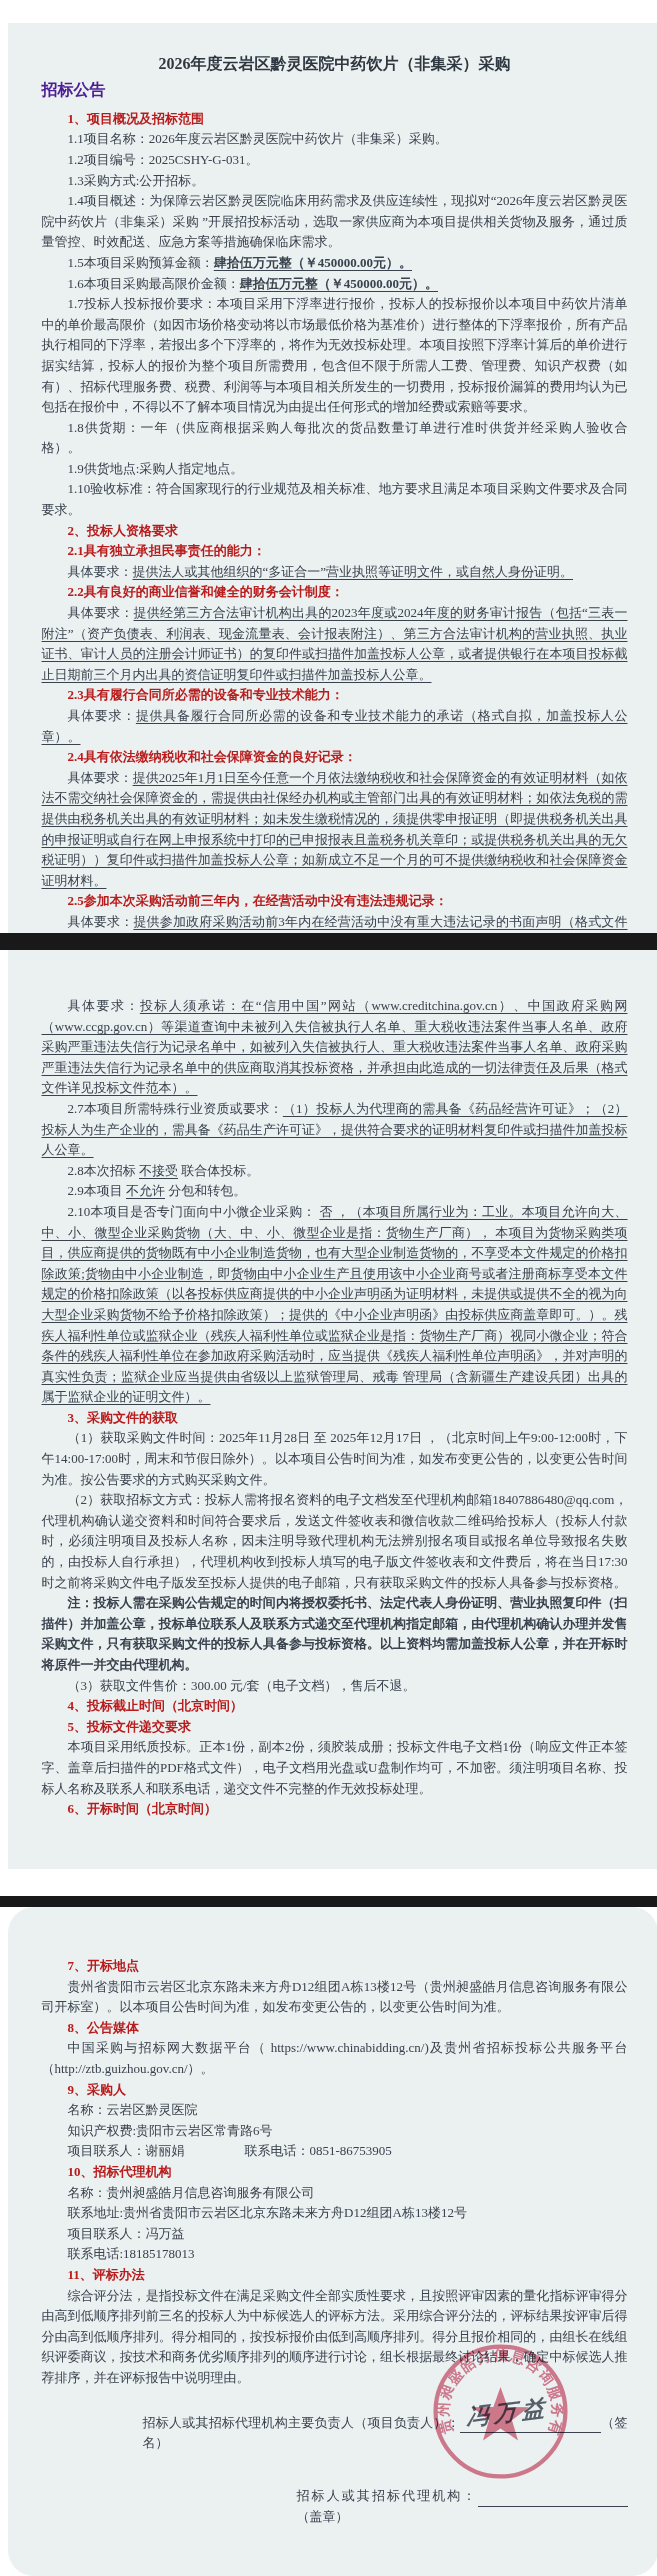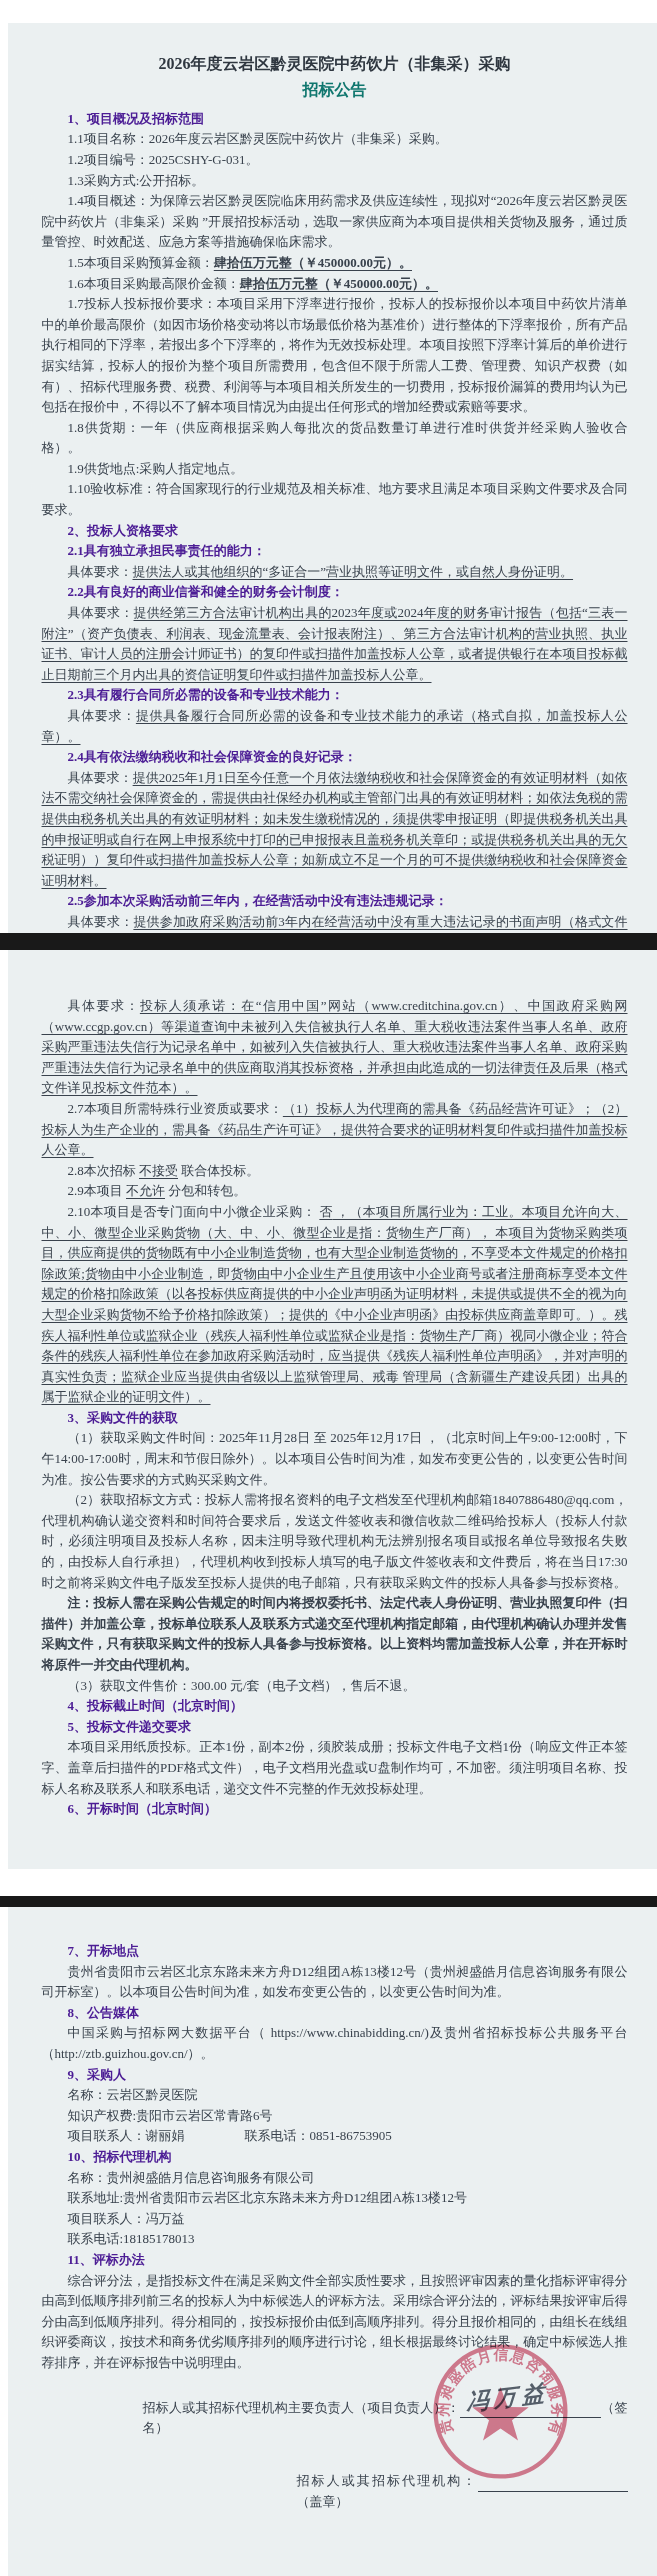--- a/index.html
+++ b/index.html
@@ -8,28 +8,28 @@
     font-family:"Liberation Serif","DejaVu Serif",serif;
     color:#39424d;
   }
   .page{
     position:absolute;left:7.5px;width:650px;background:#ebf0f1;
     box-sizing:border-box;padding:0 30px 0 34px;overflow:hidden;
     font-size:13px;line-height:20.6px;text-align:justify;
   }
   #page1{top:23.4px;height:910px;padding-top:24px;}
   #page2{top:950px;height:919px;padding-top:46px;}
-  #page3{top:1907px;height:669px;padding-top:34px;}
+  #page3{top:1907px;height:669px;padding-top:49px;border-radius:26px;}
   .band{position:absolute;left:0;width:657px;background:#191919;}
   #band1{top:933px;height:17px;}
   #band2{top:1896px;height:11.3px;}
   .doc-title{font-size:16px;font-weight:bold;text-align:center;line-height:26px;margin:3.8px 0 0 0;color:#2f3740;}
-  .doc-subtitle{font-size:16px;font-weight:bold;text-align:center;line-height:26px;margin:0 0 5.6px 0;color:#0f766e;}
+  .doc-subtitle{font-size:16px;font-weight:bold;text-align:left;line-height:26px;margin:0 0 5.6px 0;color:#4c1d95;}
   p{margin:0;}
-  .h{font-weight:bold;text-indent:2em;color:#4c1d95;}
+  .h{font-weight:bold;text-indent:2em;color:#b91c1c;}
   .para{text-indent:2em;}
   .b{font-weight:bold;}
   .u{text-decoration:underline;text-underline-offset:2.8px;}
   .bu{font-weight:bold;text-decoration:underline;text-underline-offset:2.8px;}
   .gap{margin-left:60px;margin-top:43px;}
   .sign-row{margin-top:24.4px;text-indent:0;padding-left:101px;}
   .sign-row2{margin-top:32px;text-indent:0;padding-left:255px;}
   .sig-line{display:inline-block;width:141px;border-bottom:0.9px solid #39424d;position:relative;height:15px;vertical-align:bottom;}
   .sig-line2{display:inline-block;width:150px;border-bottom:0.9px solid #39424d;height:15px;vertical-align:bottom;}
   .handwriting{

